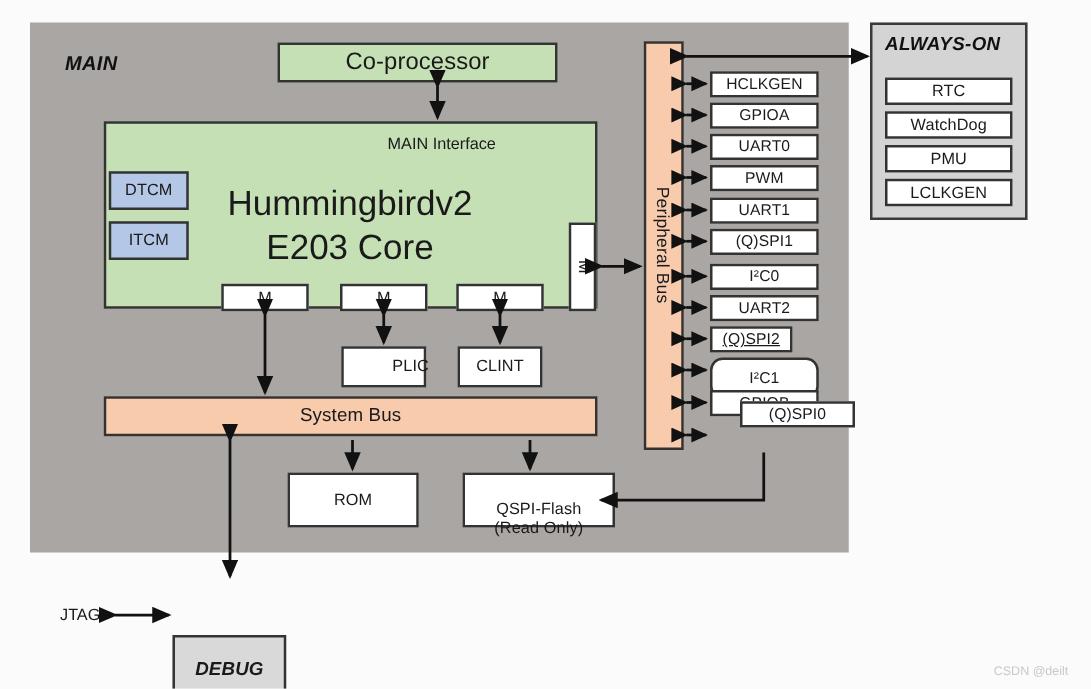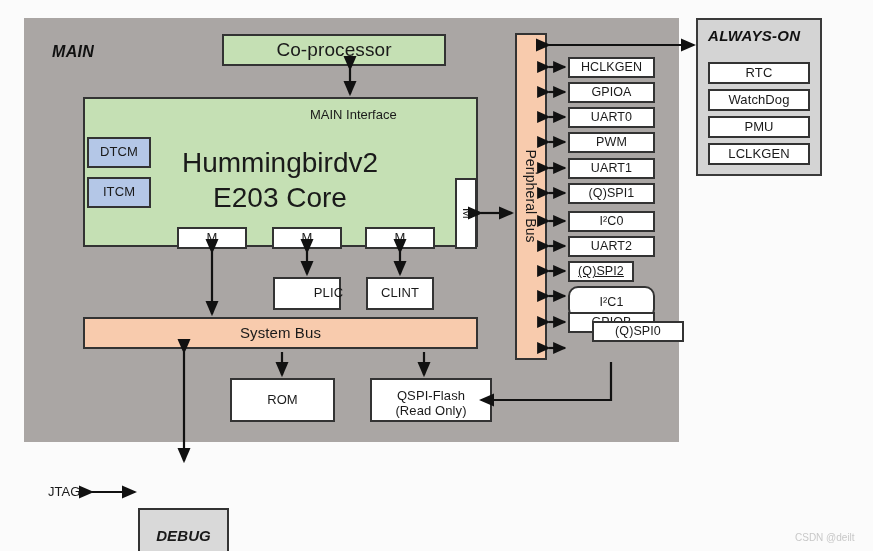--- a/index.html
+++ b/index.html
@@ -139,21 +139,21 @@
   <div class="box white vert-label" style="left:455px; top:178px; width:22px; height:71px;">
     <span>M</span>
   </div>
 
   <div class="box white" style="left:273px; top:277px; width:68px; height:33px;padding-left:43px;">PLIC</div>
   <div class="box white" style="left:366px; top:277px; width:68px; height:33px;">CLINT</div>
 
   <div class="box orange" style="left:83px; top:317px; width:395px; height:32px; font-size:15px;">System Bus</div>
 
   <div class="box white" style="left:230px; top:378px; width:105px; height:44px;">ROM</div>
-  <div class="box white" style="left:370px; top:378px; width:122px; height:44px; display:block; padding-top:9px;">
+  <div class="box white" style="left:370px; top:378px; width:122px; height:44px; display:block; padding-top:20px;">
     <div>QSPI-Flash</div>
     <div>(Read Only)</div>
   </div>
 
   <div class="box orange vert-label" style="left:515px; top:33px; width:32px; height:327px;">
     <span style="font-size:14px;">Peripheral Bus</span>
   </div>
 
   <div class="box white peri-box" style="left:568px; top:57px; width:87px; height:21px;">HCLKGEN</div>
   <div class="box white peri-box" style="left:568px; top:82px; width:87px; height:21px;">GPIOA</div>

